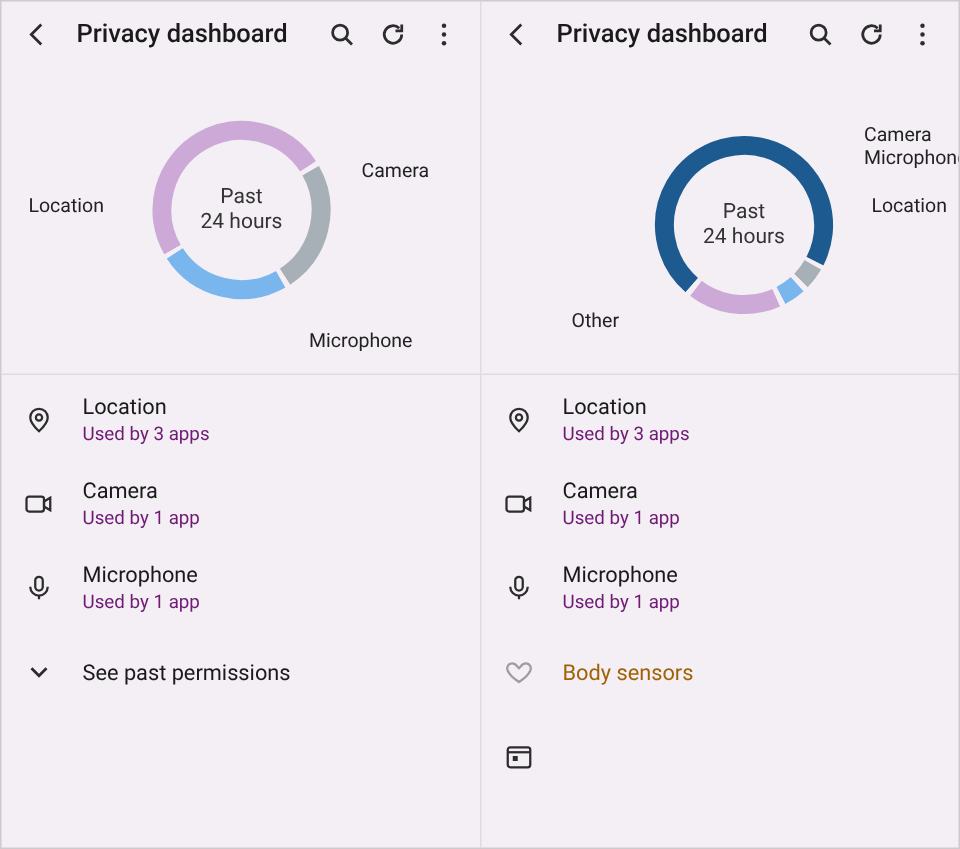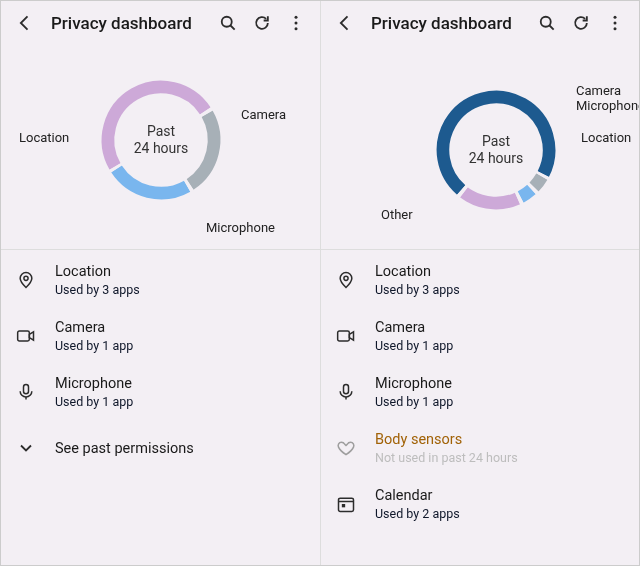--- a/index.html
+++ b/index.html
@@ -89,21 +89,21 @@
   }
   .row .row-icon {
     width: 22px;
     display: flex;
     justify-content: center;
     color: #2c2c2c;
   }
   .row .row-icon svg { width: 20px; height: 20px; }
   .row-text { display: flex; flex-direction: column; }
   .row-title { font-size: 14.5px; color: #1a1a1a; }
-  .row-sub { font-size: 12.5px; color: #0f172a; margin-top: 2px; }
+  .row-sub { font-size: 12.5px; color: #701a75; margin-top: 2px; }
   .disabled .row-title { color: #a16207; }
   .disabled .row-sub { color: #bdbdbd; }
   .disabled .row-icon { color: #9e9e9e; }
 </style>
 </head>
 <body>
 
 <div class="columns">
 
   <div class="col">
@@ -303,31 +303,26 @@
           </div>
         </div>
         <div class="row disabled">
           <span class="row-icon">
             <svg viewBox="0 0 24 24" fill="none" stroke="currentColor" stroke-width="1.8">
               <path d="M12 20s-7-4.5-9-9c-1.2-2.7.4-6 3.5-6 2 0 3.3 1.2 4 2.5L12 9l1.5-1.5c.7-1.3 2-2.5 4-2.5 3.1 0 4.7 3.3 3.5 6-2 4.5-9 9-9 9z"></path>
             </svg>
           </span>
           <div class="row-text">
             <span class="row-title">Body sensors</span>
-            <span class="row-sub">Not used in past 24 hours</span>
           </div>
         </div>
         <div class="row">
           <span class="row-icon">
             <svg viewBox="0 0 24 24" fill="currentColor">
               <rect x="3" y="5" width="18" height="16" rx="2" fill="none" stroke="currentColor" stroke-width="1.8"></rect>
               <path d="M3 9h18" stroke="currentColor" stroke-width="1.8"></path>
               <rect x="7" y="12" width="4" height="4"></rect>
             </svg>
           </span>
-          <div class="row-text">
-            <span class="row-title">Calendar</span>
-            <span class="row-sub">Used by 2 apps</span>
-          </div>
         </div>
       </div>
   </div>
 </div>
 
 </body></html>

